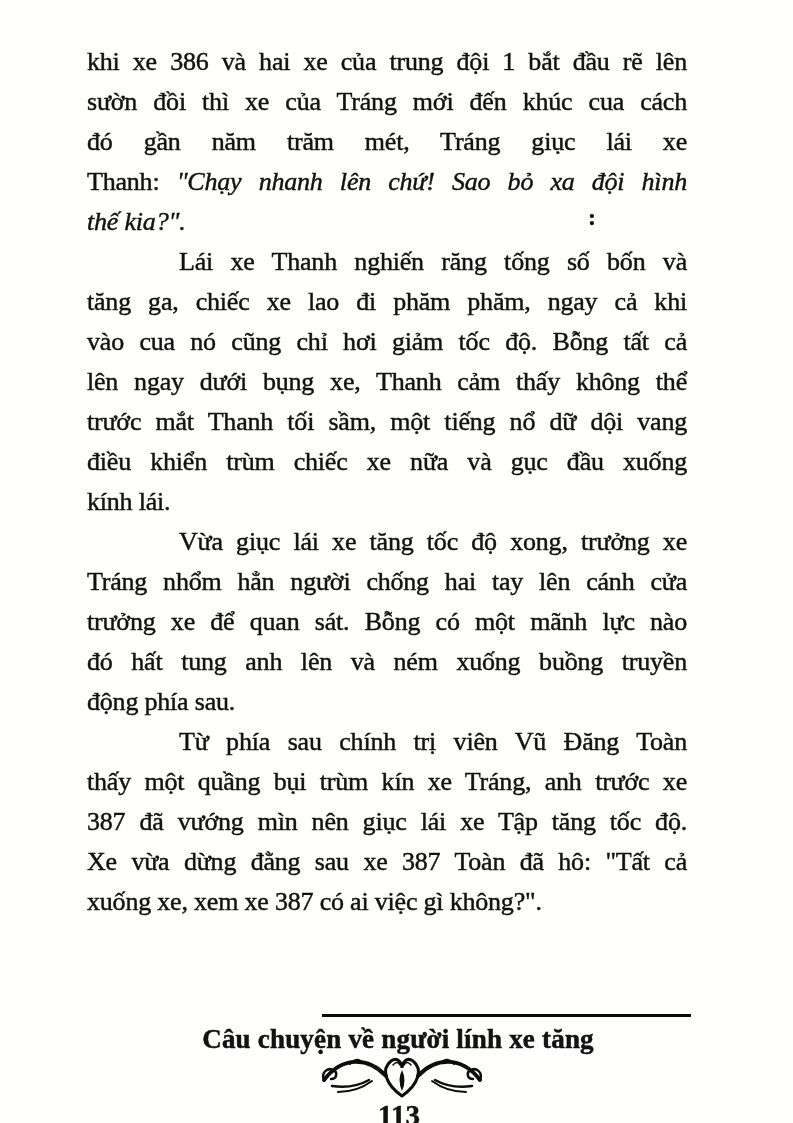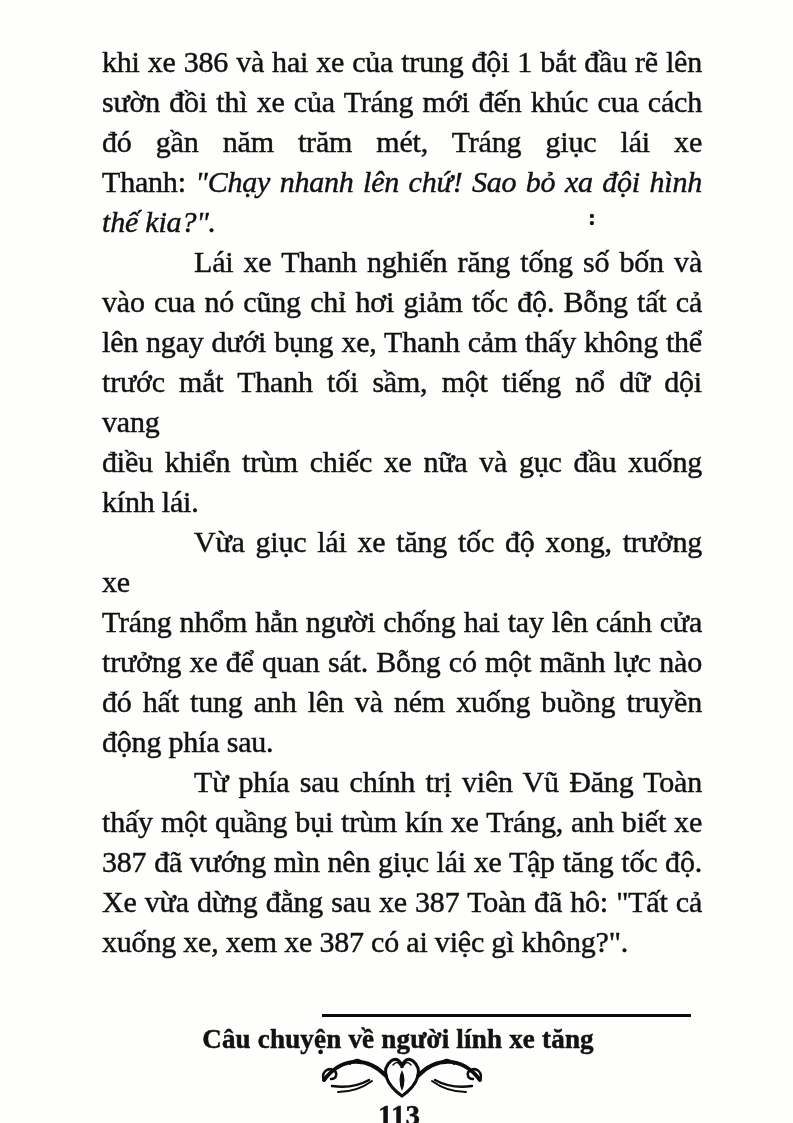--- a/index.html
+++ b/index.html
@@ -10,23 +10,23 @@
     overflow: hidden;
     font-family: "Liberation Serif", "DejaVu Serif", serif;
     color: #121212;
   }
   .page {
     position: absolute; inset: 0;
     background: #fefefd;
   }
   .text-block {
     position: absolute;
-    left: 102px; top: 42px;
+    left: 87px; top: 42px;
     width: 600px;
-    font-size: 30px;
+    font-size: 26px;
     line-height: 40px;
     letter-spacing: -0.2px;
     -webkit-text-stroke: 0.45px #121212;
   }
   .para { margin: 0; }
   .line {
     text-align: justify;
     text-align-last: left;
   }
   .line.j { text-align-last: justify; }
@@ -79,36 +79,37 @@
   <div class="text-block">
       <div class="para">
         <div class="line j"><span>khi xe 386 và hai xe của trung đội 1 bắt đầu rẽ lên</span></div>
         <div class="line j"><span>sườn đồi thì xe của Tráng mới đến khúc cua cách</span></div>
         <div class="line j"><span>đó gần năm trăm mét, Tráng giục lái xe</span></div>
         <div class="line j"><span>Thanh: </span><span class="it">"Chạy nhanh lên chứ! Sao bỏ xa đội hình</span></div>
         <div class="line"><span class="it">thế kia?".</span></div>
       </div>
       <div class="para">
         <div class="line j ind"><span>Lái xe Thanh nghiến răng tống số bốn và</span></div>
+        <div class="line j"><span>tăng ga, chiếc xe lao đi phăm phăm, ngay cả khi</span></div>
         <div class="line j"><span>vào cua nó cũng chỉ hơi giảm tốc độ. Bỗng tất cả</span></div>
         <div class="line j"><span>lên ngay dưới bụng xe, Thanh cảm thấy không thể</span></div>
         <div class="line j"><span>trước mắt Thanh tối sầm, một tiếng nổ dữ dội vang</span></div>
         <div class="line j"><span>điều khiển trùm chiếc xe nữa và gục đầu xuống</span></div>
         <div class="line"><span>kính lái.</span></div>
       </div>
       <div class="para">
         <div class="line j ind"><span>Vừa giục lái xe tăng tốc độ xong, trưởng xe</span></div>
         <div class="line j"><span>Tráng nhổm hẳn người chống hai tay lên cánh cửa</span></div>
         <div class="line j"><span>trưởng xe để quan sát. Bỗng có một mãnh lực nào</span></div>
         <div class="line j"><span>đó hất tung anh lên và ném xuống buồng truyền</span></div>
         <div class="line"><span>động phía sau.</span></div>
       </div>
       <div class="para">
         <div class="line j ind"><span>Từ phía sau chính trị viên Vũ Đăng Toàn</span></div>
-        <div class="line j"><span>thấy một quầng bụi trùm kín xe Tráng, anh biết xe</span></div>
+        <div class="line j"><span>thấy một quầng bụi trùm kín xe Tráng, anh trước xe</span></div>
         <div class="line j"><span>387 đã vướng mìn nên giục lái xe Tập tăng tốc độ.</span></div>
         <div class="line j"><span>Xe vừa dừng đằng sau xe 387 Toàn đã hô: "Tất cả</span></div>
         <div class="line"><span>xuống xe, xem xe 387 có ai việc gì không?".</span></div>
       </div>
     </div>
 
   <span class="stray-mark">:</span>
 
   <div class="footer-rule"></div>
 

